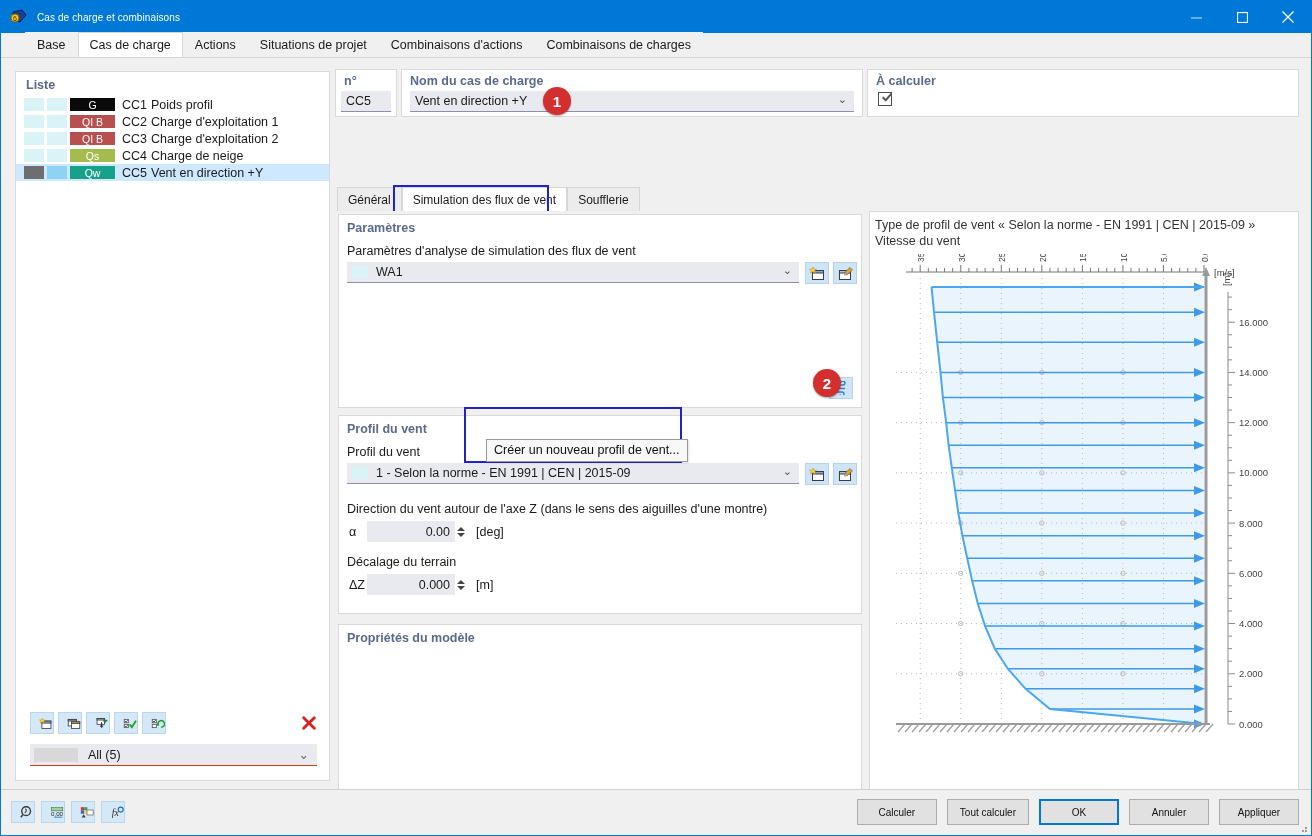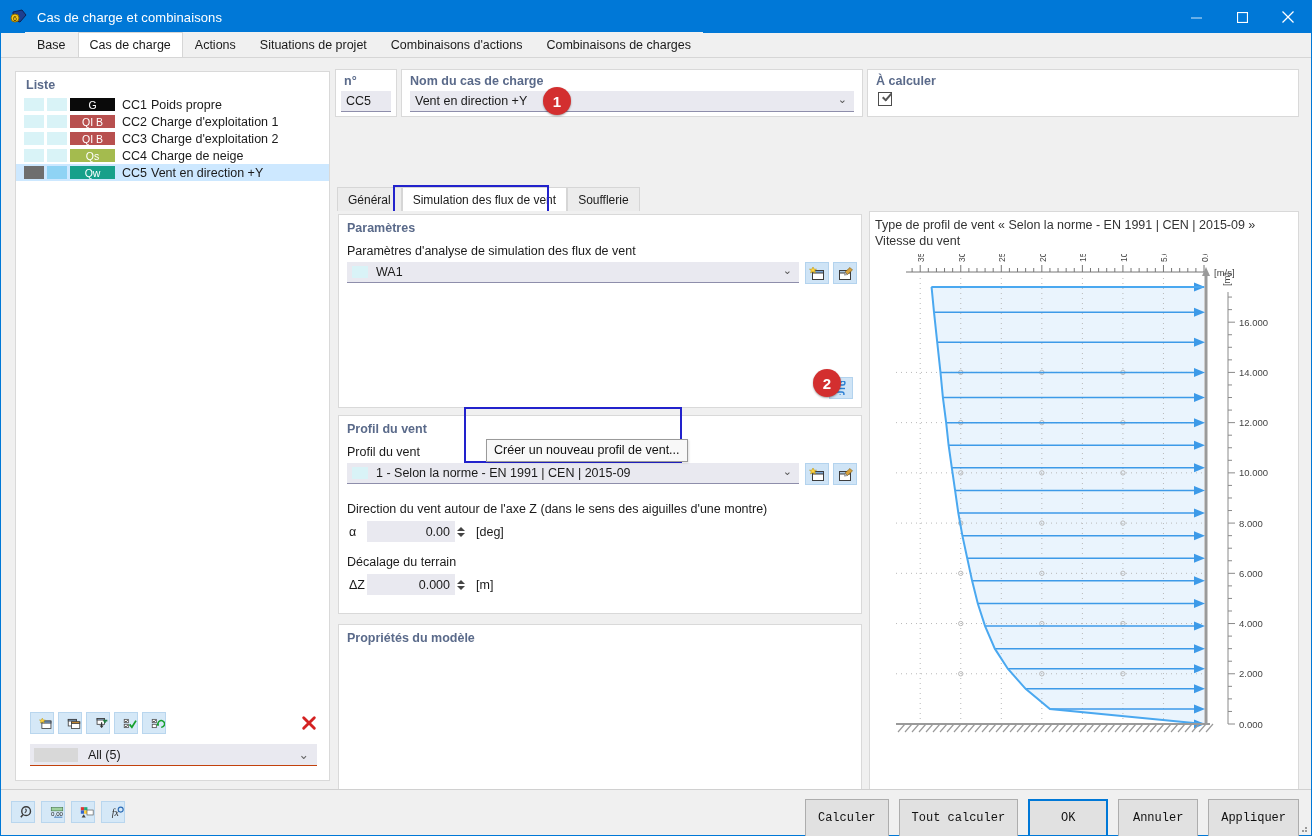--- a/index.html
+++ b/index.html
@@ -14,21 +14,21 @@
     -webkit-font-smoothing:antialiased;
   }
   .win { position:relative; width:1312px; height:836px; background:#f0f0f0; border:1px solid #0078d7; }
 
   
   .titlebar {
     height:32px; background:#0078d7; color:#fff;
     display:flex; align-items:center; position:relative;
   }
   .title-icon { width:18px; height:18px; margin-left:9px; margin-right:9px; position:relative; flex:0 0 auto; }
-  .title-text { font-size:13px; letter-spacing:.1px; }
+  .title-text { font-size:10px; letter-spacing:.1px; }
   .win-btns { position:absolute; right:0; top:0; height:32px; display:flex; }
   .win-btn { width:46px; height:32px; display:flex; align-items:center; justify-content:center; }
   .win-btn svg { display:block; }
 
   
   .tabstrip {
     height:25px; background:#f0f0f0; position:relative;
     padding-left:24px; display:flex; align-items:flex-end;
     border-bottom:1px solid #d6d6d6;
   }
@@ -115,23 +115,23 @@
     background:#d32f2f; color:#fff; font-size:15px; font-weight:bold;
     display:flex; align-items:center; justify-content:center;
     box-shadow:0 1px 2px rgba(0,0,0,.35);
   }
 
   
   .bottombar { position:absolute; left:0; right:0; bottom:0; height:46px; background:#f0f0f0; border-top:1px solid #d0d0d0; }
   .bb-left { position:absolute; left:10px; top:11px; display:flex; gap:6px; }
   .bb-right { position:absolute; right:12px; top:9px; display:flex; gap:10px; }
   .btn {
-    min-width:80px; height:38px; padding:0 12px; background:#e1e1e1;
-    border:1px solid #adadad; font-size:12px; color:#111;
-    display:flex; align-items:center; justify-content:center;font-family:Liberation Mono, monospace;
+    min-width:80px; height:26px; padding:0 12px; background:#e1e1e1;
+    border:1px solid #adadad; font-size:10px; color:#111;
+    display:flex; align-items:center; justify-content:center;
   }
   .btn.primary { border:2px solid #0078d7; background:#e1e1e1; }
   .grip { position:absolute; right:3px; bottom:2px; width:10px; height:10px; }
 </style>
 </head>
 <body>
 
 <div class="win">
 
   <div class="titlebar">
@@ -189,21 +189,21 @@
     <div class="left-panel">
       <div class="list-head">
         <span class="grp-title">Liste</span>
       </div>
       <div class="lc-list" id="lc-list">
           <div class="lc-row">
             <span class="sw sw1" style="background:#d9f3f7"></span>
             <span class="sw" style="background:#d9f3f7"></span>
             <span class="badge" style="background:#0a0a0a">G</span>
             <span class="lc-no">CC1</span>
-            <span class="lc-name">Poids propre</span>
+            <span class="lc-name">Poids profil</span>
           </div>
           <div class="lc-row">
             <span class="sw sw1" style="background:#d9f3f7"></span>
             <span class="sw" style="background:#d9f3f7"></span>
             <span class="badge" style="background:#b8504f">QI B</span>
             <span class="lc-no">CC2</span>
             <span class="lc-name">Charge d'exploitation 1</span>
           </div>
           <div class="lc-row">
             <span class="sw sw1" style="background:#d9f3f7"></span>

